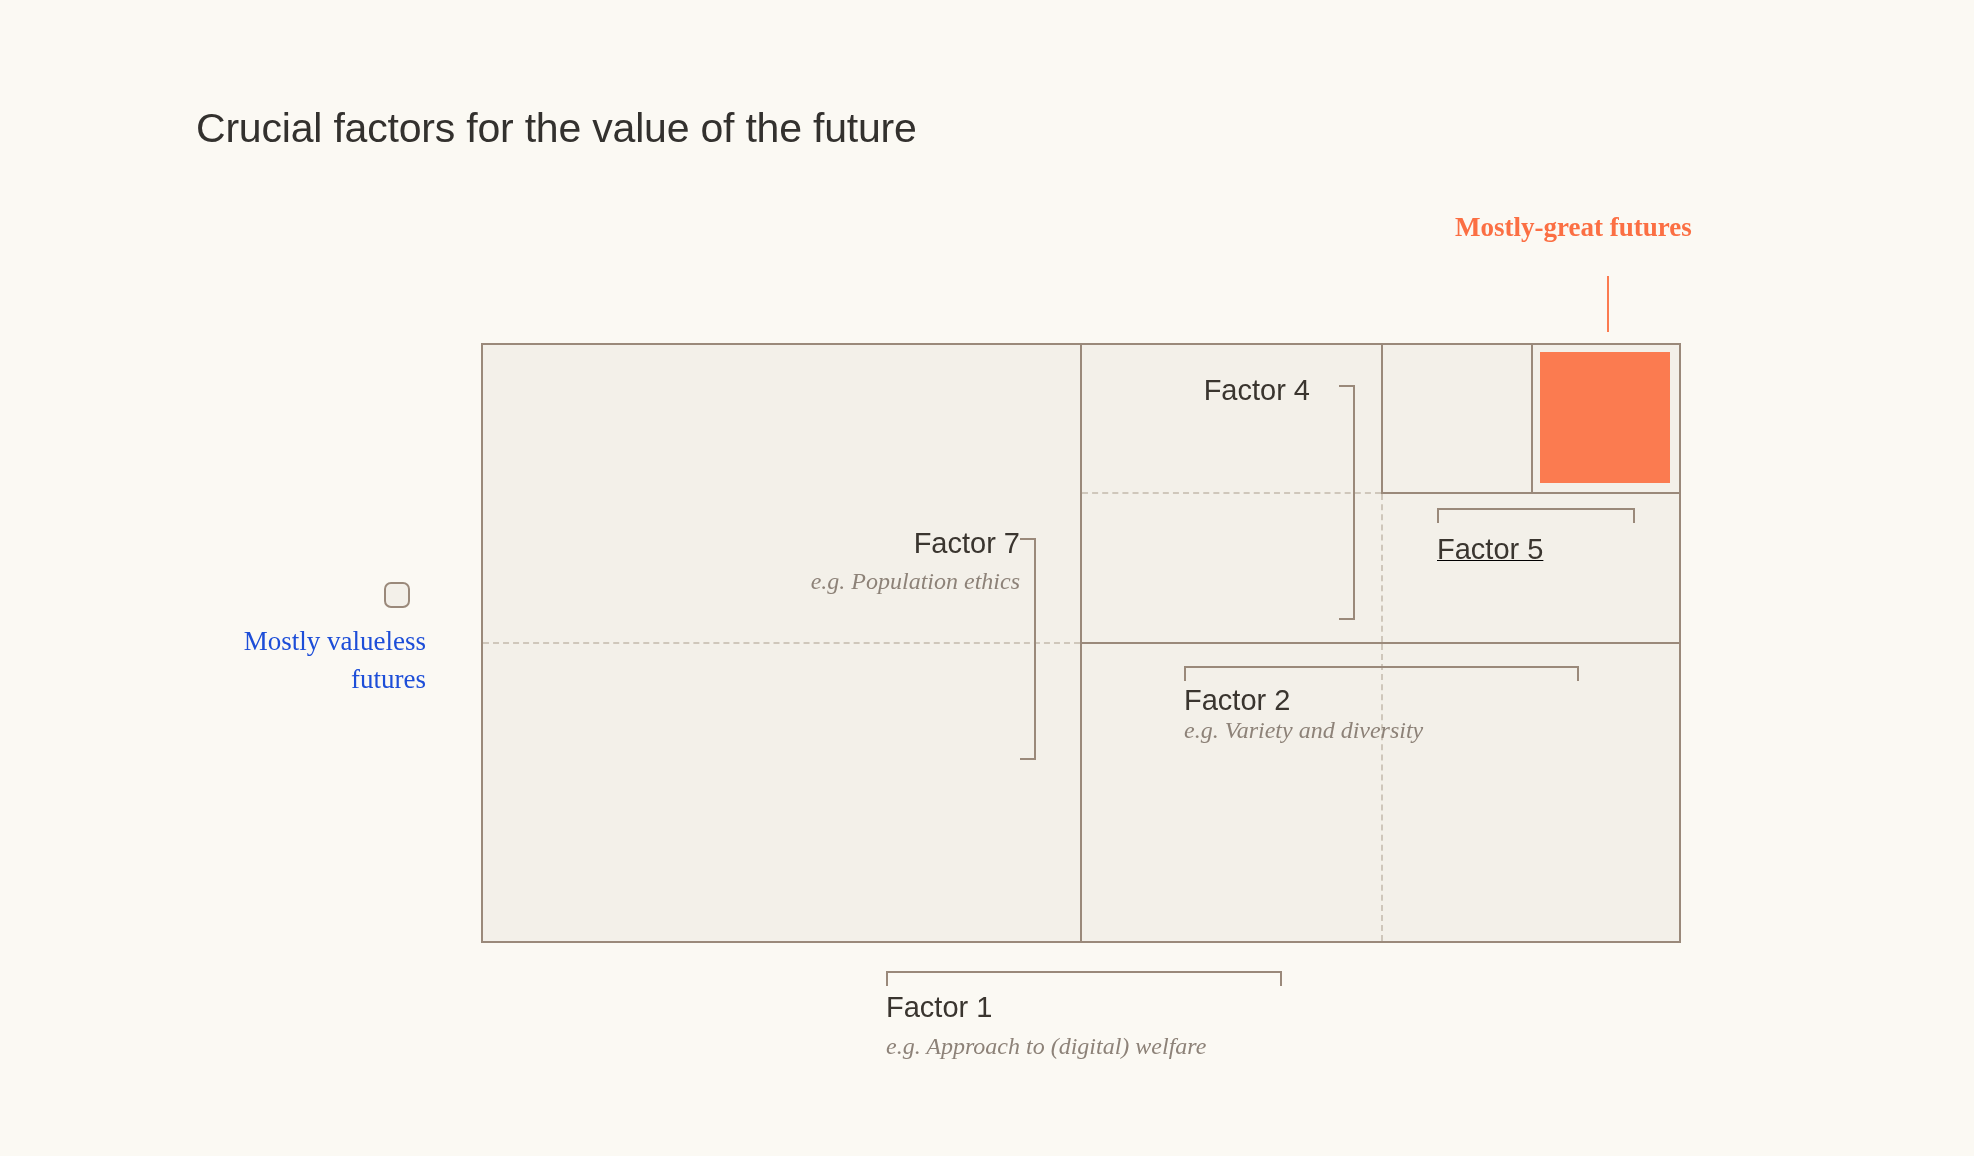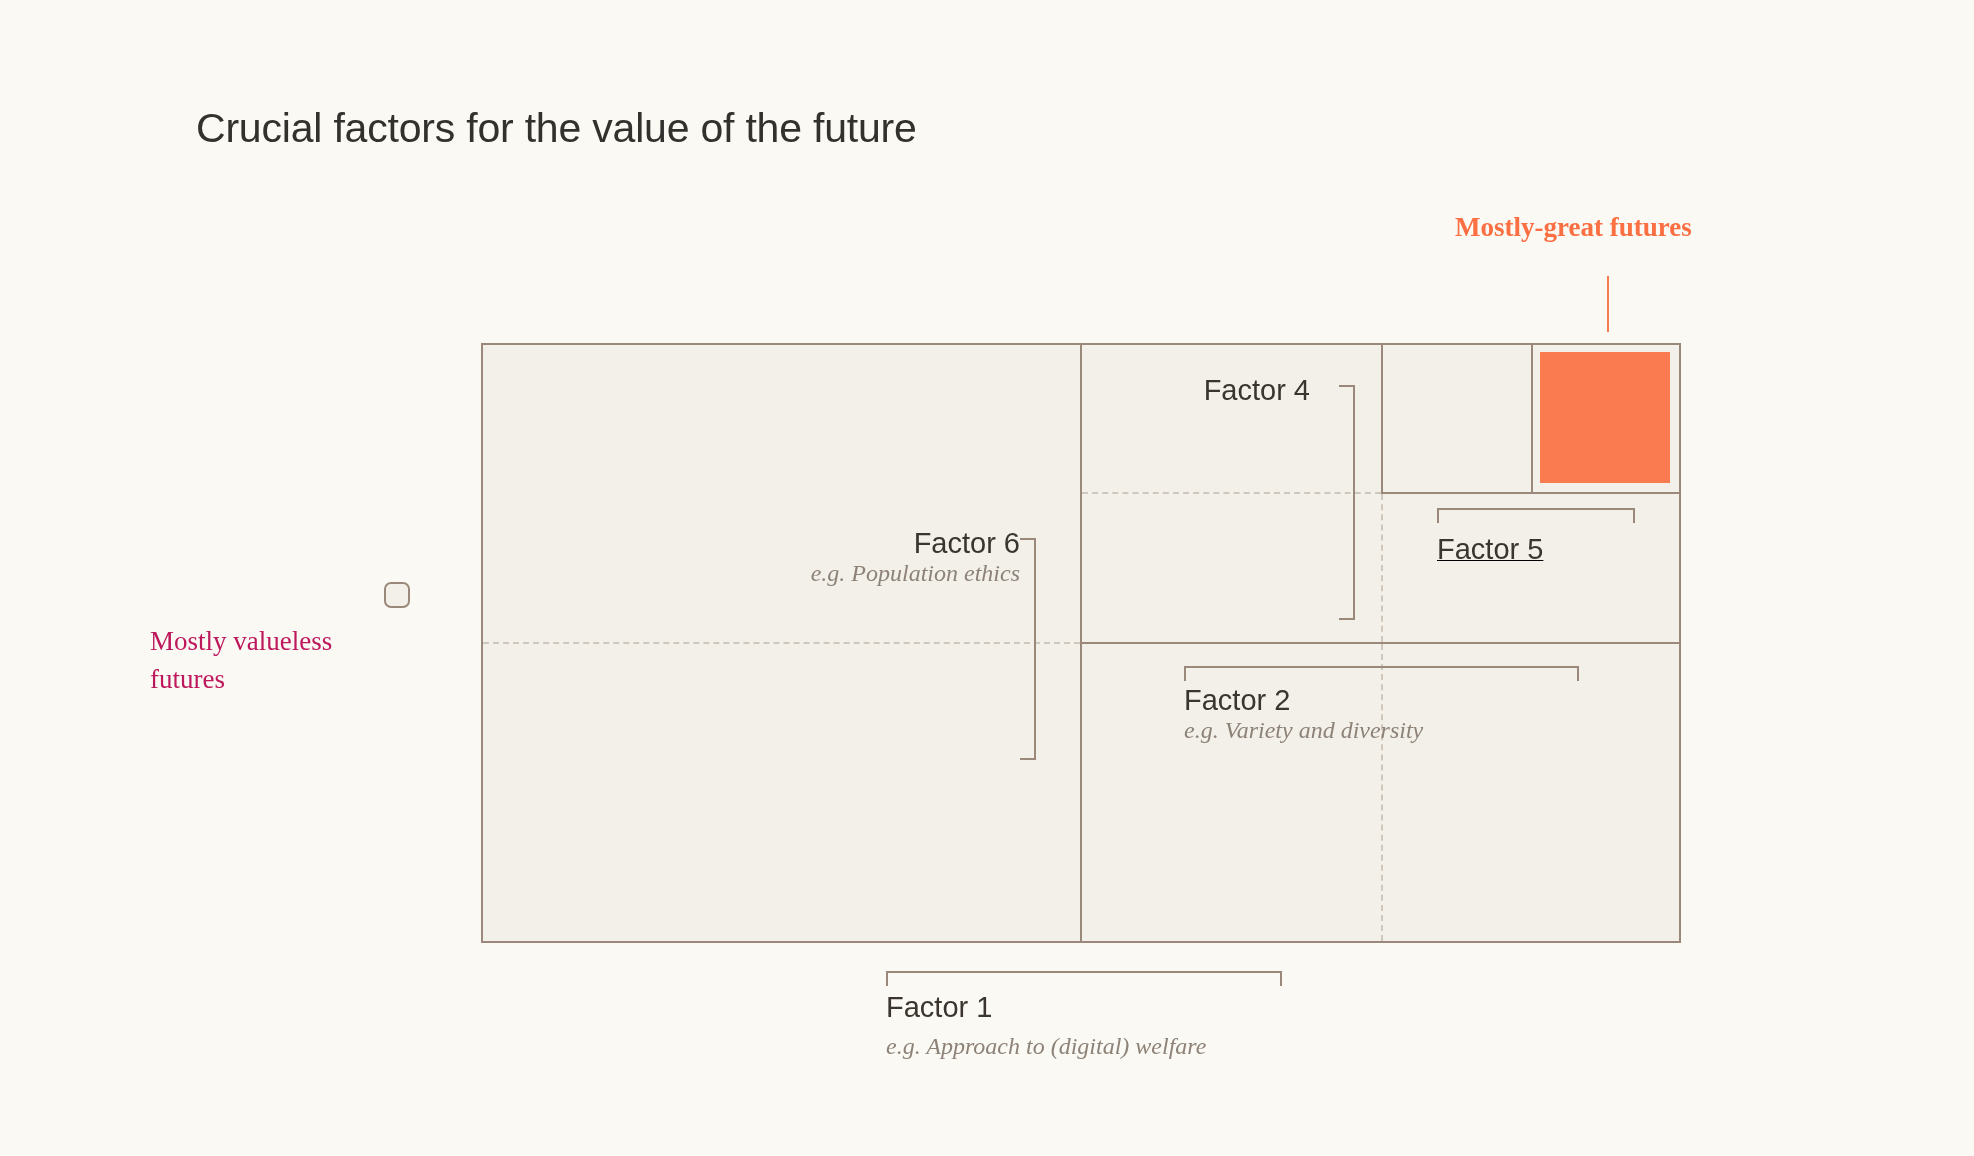--- a/index.html
+++ b/index.html
@@ -44,23 +44,23 @@
   #mv-swatch{
     position:absolute;left:384px;top:582px;
     width:26px;height:26px;
     background:#F3F0E9;
     border:2px solid #9A897A;
     border-radius:7px;
     box-sizing:border-box;
   }
   #mv-label{
     position:absolute;left:150px;top:622px;width:276px;
-    text-align:left;
-    font-family:"Liberation Serif", serif;
-    font-size:27px;line-height:38px;color:#be185d;
+    text-align:right;
+    font-family:"Liberation Serif", serif;
+    font-size:27px;line-height:38px;color:#1d4ed8;
     white-space:pre-line;
   }
 
   
   #grid{
     position:absolute;left:481px;top:343px;
     width:1200px;height:600px;
     background:#F3F0E9;
     border:2px solid #9A897A;
     box-sizing:border-box;
@@ -123,21 +123,21 @@
     font-family:"Liberation Sans", sans-serif;
     font-size:29px;color:#3A352F;white-space:nowrap;
   }
   .f-eg{
     font-family:"Liberation Serif", serif;
     font-style:italic;font-size:24px;color:#8D8278;white-space:nowrap;
   }
   .lbl{position:absolute;}
 
   #lbl-f2{left:700px;top:527px;width:320px;text-align:right;}
-  #lbl-f2 .f-eg{display:block;}
+  #lbl-f2 .f-eg{display:block;margin-top:8px;}
   #lbl-f4{left:940px;top:374px;width:370px;text-align:right;}
   #lbl-f5{left:1437px;top:533px;text-decoration:underline;}
   #lbl-f3{left:1184px;top:684px;}
   #lbl-f3 .f-eg{display:block;margin-top:0;}
   #lbl-f1{left:886px;top:991px;}
   #lbl-f1 .f-eg{display:block;margin-top:9px;}
 </style>
 </head>
 <body>
 
@@ -187,21 +187,21 @@
     <div class="tip-l"></div>
     <div class="tip-r"></div>
   </div>
   <div class="bracket-h" id="br-f1">
     <div class="stem"></div>
     <div class="tip-l"></div>
     <div class="tip-r"></div>
   </div>
 
   <div class="lbl" id="lbl-f2">
-    <span class="f-name">Factor 6</span>
+    <span class="f-name">Factor 7</span>
     <span class="f-eg">e.g. Population ethics</span>
   </div>
 
   <div class="lbl" id="lbl-f4">
     <span class="f-name">Factor 4</span>
   </div>
 
   <div class="lbl" id="lbl-f5">
     <span class="f-name">Factor 5</span>
   </div>

